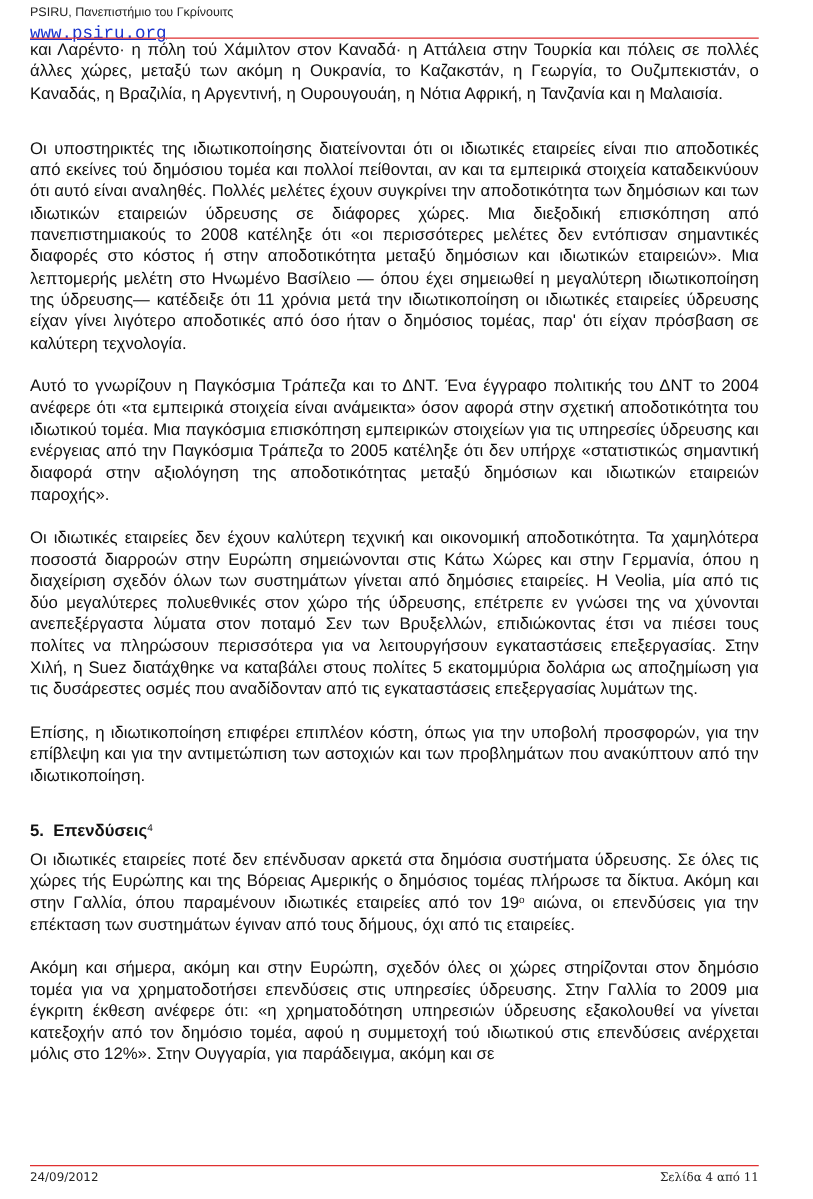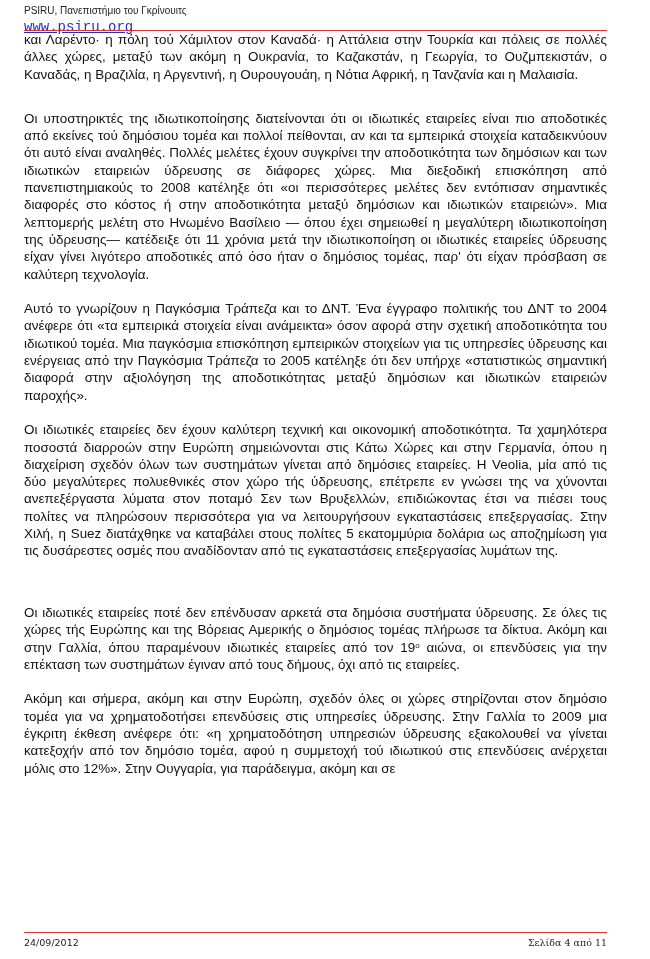--- a/index.html
+++ b/index.html
@@ -33,22 +33,27 @@
 <div class="content">
   <p class="para">και Λαρέντο· η πόλη τού Χάμιλτον στον Καναδά· η Αττάλεια στην Τουρκία και πόλεις σε πολλές άλλες χώρες, μεταξύ των ακόμη η Ουκρανία, το Καζακστάν, η Γεωργία, το Ουζμπεκιστάν, ο Καναδάς, η Βραζιλία, η Αργεντινή, η Ουρουγουάη, η Νότια Αφρική, η Τανζανία και η Μαλαισία.</p>
   <div class="gap-big"></div>
 
   <p class="para">Οι υποστηρικτές της ιδιωτικοποίησης διατείνονται ότι οι ιδιωτικές εταιρείες είναι πιο αποδοτικές από εκείνες τού δημόσιου τομέα και πολλοί πείθονται, αν και τα εμπειρικά στοιχεία καταδεικνύουν ότι αυτό είναι αναληθές. Πολλές μελέτες έχουν συγκρίνει την αποδοτικότητα των δημόσιων και των ιδιωτικών εταιρειών ύδρευσης σε διάφορες χώρες. Μια διεξοδική επισκόπηση από πανεπιστημιακούς το 2008 κατέληξε ότι «οι περισσότερες μελέτες δεν εντόπισαν σημαντικές διαφορές στο κόστος ή στην αποδοτικότητα μεταξύ δημόσιων και ιδιωτικών εταιρειών». Μια λεπτομερής μελέτη στο Ηνωμένο Βασίλειο — όπου έχει σημειωθεί η μεγαλύτερη ιδιωτικοποίηση της ύδρευσης— κατέδειξε ότι 11 χρόνια μετά την ιδιωτικοποίηση οι ιδιωτικές εταιρείες ύδρευσης είχαν γίνει λιγότερο αποδοτικές από όσο ήταν ο δημόσιος τομέας, παρ' ότι είχαν πρόσβαση σε καλύτερη τεχνολογία.</p>
   <div class="gap"></div>
   <p class="para">Αυτό το γνωρίζουν η Παγκόσμια Τράπεζα και το ΔΝΤ. Ένα έγγραφο πολιτικής του ΔΝΤ το 2004 ανέφερε ότι «τα εμπειρικά στοιχεία είναι ανάμεικτα» όσον αφορά στην σχετική αποδοτικότητα του ιδιωτικού τομέα. Μια παγκόσμια επισκόπηση εμπειρικών στοιχείων για τις υπηρεσίες ύδρευσης και ενέργειας από την Παγκόσμια Τράπεζα το 2005 κατέληξε ότι δεν υπήρχε «στατιστικώς σημαντική διαφορά στην αξιολόγηση της αποδοτικότητας μεταξύ δημόσιων και ιδιωτικών εταιρειών παροχής».</p>
   <div class="gap"></div>
   <p class="para">Οι ιδιωτικές εταιρείες δεν έχουν καλύτερη τεχνική και οικονομική αποδοτικότητα. Τα χαμηλότερα ποσοστά διαρροών στην Ευρώπη σημειώνονται στις Κάτω Χώρες και στην Γερμανία, όπου η διαχείριση σχεδόν όλων των συστημάτων γίνεται από δημόσιες εταιρείες. Η Veolia, μία από τις δύο μεγαλύτερες πολυεθνικές στον χώρο τής ύδρευσης, επέτρεπε εν γνώσει της να χύνονται ανεπεξέργαστα λύματα στον ποταμό Σεν των Βρυξελλών, επιδιώκοντας έτσι να πιέσει τους πολίτες να πληρώσουν περισσότερα για να λειτουργήσουν εγκαταστάσεις επεξεργασίας. Στην Χιλή, η Suez διατάχθηκε να καταβάλει στους πολίτες 5 εκατομμύρια δολάρια ως αποζημίωση για τις δυσάρεστες οσμές που αναδίδονταν από τις εγκαταστάσεις επεξεργασίας λυμάτων της.</p>
   <div class="gap"></div>
+  <p class="para">Επίσης, η ιδιωτικοποίηση επιφέρει επιπλέον κόστη, όπως για την υποβολή προσφορών, για την επίβλεψη και για την αντιμετώπιση των αστοχιών και των προβλημάτων που ανακύπτουν από την ιδιωτικοποίηση.</p>
   <div class="gap-big"></div>
 
+  <h2 class="section">
+    <span>5.</span>&nbsp;
+    <span>Επενδύσεις</span><sup>4</sup>
+  </h2>
   <p class="para"><span>Οι ιδιωτικές εταιρείες ποτέ δεν επένδυσαν αρκετά στα δημόσια συστήματα ύδρευσης. Σε όλες τις χώρες τής Ευρώπης και της Βόρειας Αμερικής ο δημόσιος τομέας πλήρωσε τα δίκτυα. Ακόμη και στην Γαλλία, όπου παραμένουν ιδιωτικές εταιρείες από τον 19</span><sup class="ord">ο</sup><span> αιώνα, οι επενδύσεις για την επέκταση των συστημάτων έγιναν από τους δήμους, όχι από τις εταιρείες.</span></p>
   <div class="gap"></div>
   <p class="para">Ακόμη και σήμερα, ακόμη και στην Ευρώπη, σχεδόν όλες οι χώρες στηρίζονται στον δημόσιο τομέα για να χρηματοδοτήσει επενδύσεις στις υπηρεσίες ύδρευσης. Στην Γαλλία το 2009 μια έγκριτη έκθεση ανέφερε ότι: «η χρηματοδότηση υπηρεσιών ύδρευσης εξακολουθεί να γίνεται κατεξοχήν από τον δημόσιο τομέα, αφού η συμμετοχή τού ιδιωτικού στις επενδύσεις ανέρχεται μόλις στο 12%». Στην Ουγγαρία, για παράδειγμα, ακόμη και σε</p>
 </div>
 
 <div class="rule bottom"></div>
 <div class="footer">
   <span class="date">24/09/2012</span>
   <span class="page">Σελίδα 4 από 11</span>
 </div>

